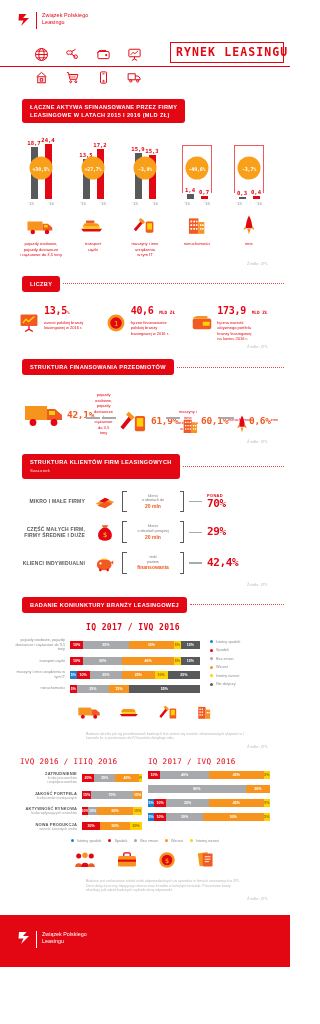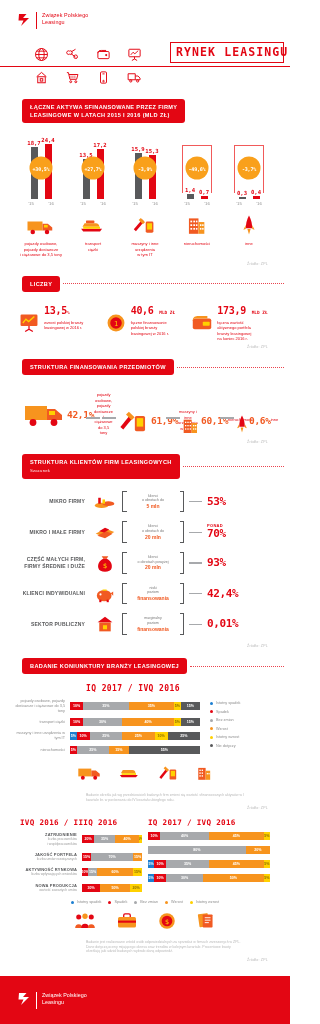--- a/index.html
+++ b/index.html
@@ -127,21 +127,21 @@
   .legend { width: 80px; padding-left: 10px; padding-top: 2px; }
   .lg-item { display: flex; align-items: center; gap: 3px; margin-bottom: 4.5px; }
   .lg-dot { width: 3px; height: 3px; border-radius: 50%; flex: none; }
   .lg-txt { font-size: 3.8px; color: #8f8f8f; }
 
   .sv-icons { display: flex; justify-content: space-around; padding: 4px 60px 0 60px; }
   .sv-note { font-size: 3.5px; line-height: 4.6px; color: #b9b9b9; padding: 6px 30px 0 76px; }
 
   .dual { display: flex; padding: 8px 10px 0 10px; gap: 6px; }
   .dual-block { flex: 1; }
-  .dual-title { font-size: 7.6px; font-weight: bold; color: #e30613; letter-spacing: .3px; margin-bottom: 5px;
+  .dual-title { font-size: 7.6px; font-weight: normal; color: #e30613; letter-spacing: .3px; margin-bottom: 5px;
                 font-family: "DejaVu Sans Mono", monospace; }
   .d-row { display: flex; align-items: center; margin-bottom: 6px; }
   .d-lbl { width: 62px; text-align: right; padding-right: 5px; }
   .d-lbl .t { font-size: 4px; font-weight: bold; color: #58595b; line-height: 5px; letter-spacing: .2px;}
   .d-lbl .s { font-size: 3.4px; color: #a0a0a0; line-height: 4.4px; }
   .d-bar { flex: 1; height: 8px; display: flex; }
 
   .legend-h { display: flex; justify-content: center; gap: 7px; padding: 2px 0 0 0; flex-wrap: wrap; }
   .legend-h .lg-item { margin-bottom: 0; }
 
@@ -560,40 +560,20 @@
   <div class="sec">
     <div class="sec-head">
       <div class="ribbon">
         <span>STRUKTURA KLIENTÓW FIRM LEASINGOWYCH</span>
         <span class="sub">Szacunek</span>
       </div>
       <div class="dots"></div>
     </div>
 
     <div class="clients">
-      <div class="client-row">
-        <div class="client-name" style="white-space:pre-line">MIKRO FIRMY</div>
-        <div class="client-ico">
-          <svg width="22" height="16" viewBox="0 0 26 18">
-            <ellipse cx="9" cy="13" rx="8" ry="3.2" fill="#f7941e"></ellipse>
-            <ellipse cx="17" cy="11" rx="7" ry="2.8" fill="#f15a22"></ellipse>
-            <rect x="5" y="4" width="3" height="7" fill="#e30613"></rect>
-            <rect x="10" y="6" width="3" height="5" fill="#ffd100"></rect>
-          </svg>
-        </div>
-        <div class="client-note">
-          <div class="note-l1" style="white-space:pre-line">klienci
-o obrotach do</div>
-          <div class="note-l2">5 mln</div>
-        </div>
-        <div class="client-dash"></div>
-        <div class="client-val">
-          <div class="pct">53%</div>
-        </div>
-      </div>
 
       <div class="client-row">
         <div class="client-name" style="white-space:pre-line">MIKRO I MAŁE FIRMY</div>
         <div class="client-ico">
           <svg width="22" height="16" viewBox="0 0 26 18">
             <path d="M2 11 L13 5 L24 9 L13 15 Z" fill="#f7941e"></path>
             <path d="M4 13.5 L14 8 L22 11 L13 16.5 Z" fill="#f15a22"></path>
             <path d="M6 8 L13 4 L18 6 L12 9.5 Z" fill="#e30613"></path>
           </svg>
         </div>
@@ -619,21 +599,21 @@
             <text x="12" y="18.5" font-size="8" fill="#ffd100" text-anchor="middle" font-family="DejaVu Sans, sans-serif">$</text>
           </svg>
         </div>
         <div class="client-note">
           <div class="note-l1" style="white-space:pre-line">klienci
 o obrotach powyżej</div>
           <div class="note-l2">20 mln</div>
         </div>
         <div class="client-dash"></div>
         <div class="client-val">
-          <div class="pct">93%</div>
+          <div class="pct">29%</div>
         </div>
       </div>
 
       <div class="client-row">
         <div class="client-name" style="white-space:pre-line">KLIENCI INDYWIDUALNI</div>
         <div class="client-ico">
           <svg width="20" height="18" viewBox="0 0 24 22">
             <ellipse cx="11" cy="13" rx="9" ry="7" fill="#f15a22"></ellipse>
             <path d="M19 10 l3 -2 v5 z" fill="#f15a22"></path>
             <circle cx="6.5" cy="11.5" r="1.3" fill="#fff"></circle>
@@ -646,39 +626,20 @@
           <div class="note-l1" style="white-space:pre-line">niski
 poziom</div>
           <div class="note-l2">finansowania</div>
         </div>
         <div class="client-dash"></div>
         <div class="client-val">
           <div class="pct">42,4%</div>
         </div>
       </div>
 
-      <div class="client-row">
-        <div class="client-name" style="white-space:pre-line">SEKTOR PUBLICZNY</div>
-        <div class="client-ico">
-          <svg width="18" height="18" viewBox="0 0 22 22">
-            <path d="M2 9 L11 2 L20 9 Z" fill="#e30613"></path>
-            <rect x="4" y="9" width="14" height="11" fill="#f15a22"></rect>
-            <rect x="8.5" y="12.5" width="5" height="5" fill="#ffd100"></rect>
-          </svg>
-        </div>
-        <div class="client-note">
-          <div class="note-l1" style="white-space:pre-line">marginalny
-poziom</div>
-          <div class="note-l2">finansowania</div>
-        </div>
-        <div class="client-dash"></div>
-        <div class="client-val">
-          <div class="pct">0,01%</div>
-        </div>
-      </div>
     </div>
     <div class="source">Źródło: ZPL</div>
   </div>
 
   <div class="sec">
     <div class="sec-head">
       <div class="ribbon">BADANIE KONIUNKTURY BRANŻY LEASINGOWEJ</div>
       <div class="dots"></div>
     </div>
 

